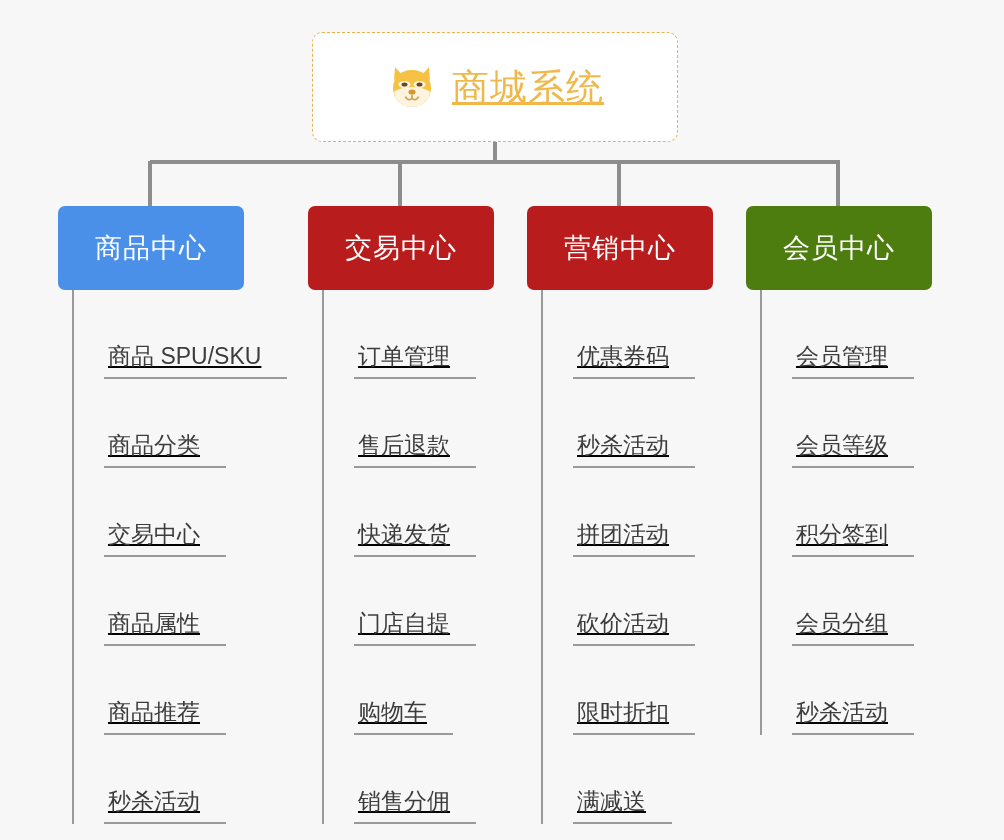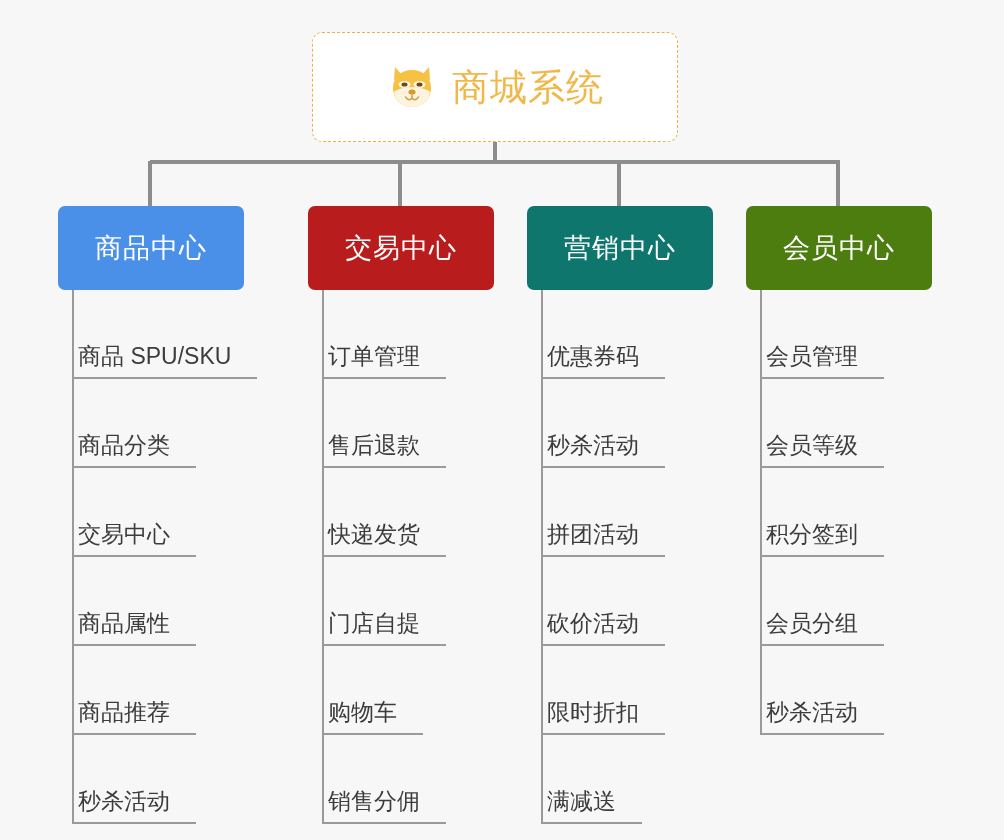--- a/index.html
+++ b/index.html
@@ -40,20 +40,21 @@
     flex: 0 0 52px;
     position: relative;
     display: block;
   }
   .root-title {
     font-size: 37px;
     color: #f0b849;
     line-height: 1;
     letter-spacing: 1px;
     white-space: nowrap;
+    text-decoration: underline;
   }
 
   
   .conn {
     position: absolute;
     background: #8d8d8d;
   }
   .conn-root-stub {
     left: 493px;
     top: 142px;
@@ -93,20 +94,22 @@
     margin-left: 14px;
     padding-left: 0;
     border-left: 2px solid #9a9a9a;
   }
 
   .leaf {
     position: relative;
     height: 89px;
     display: flex;
     align-items: flex-end;
+    padding-left: 30px;
+    text-decoration: underline;
   }
   .leaf-inner {
     display: inline-block;
     padding: 0 26px 6px 4px;
     border-bottom: 2px solid #9a9a9a;
     font-size: 23px;
     color: #3c3c3c;
     line-height: 1.25;
     white-space: nowrap;
   }
@@ -188,21 +191,21 @@
       <div class="leaf">
           <span class="leaf-inner">购物车</span>
         </div>
       <div class="leaf">
           <span class="leaf-inner">销售分佣</span>
         </div>
     </div>
   </div>
 
   <div class="column" style="left:527px">
-    <div class="col-header" style="background:#0f766e">
+    <div class="col-header" style="background:#b91c1c">
       <span>营销中心</span>
     </div>
     <div class="leaf-list">
       <div class="leaf">
           <span class="leaf-inner">优惠券码</span>
         </div>
       <div class="leaf">
           <span class="leaf-inner">秒杀活动</span>
         </div>
       <div class="leaf">

